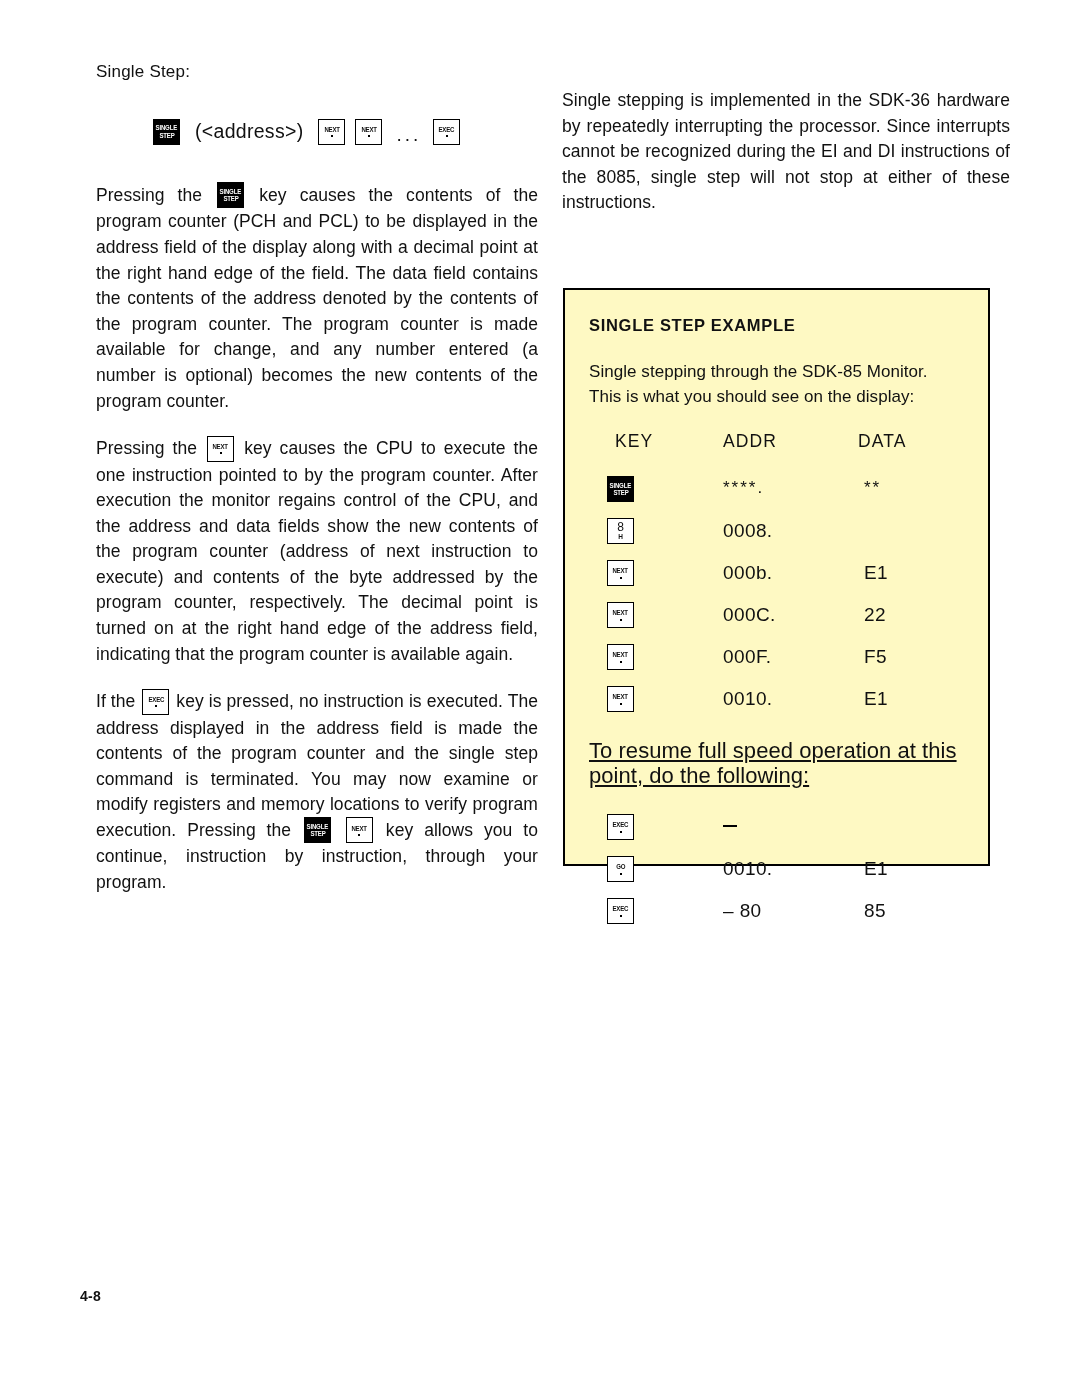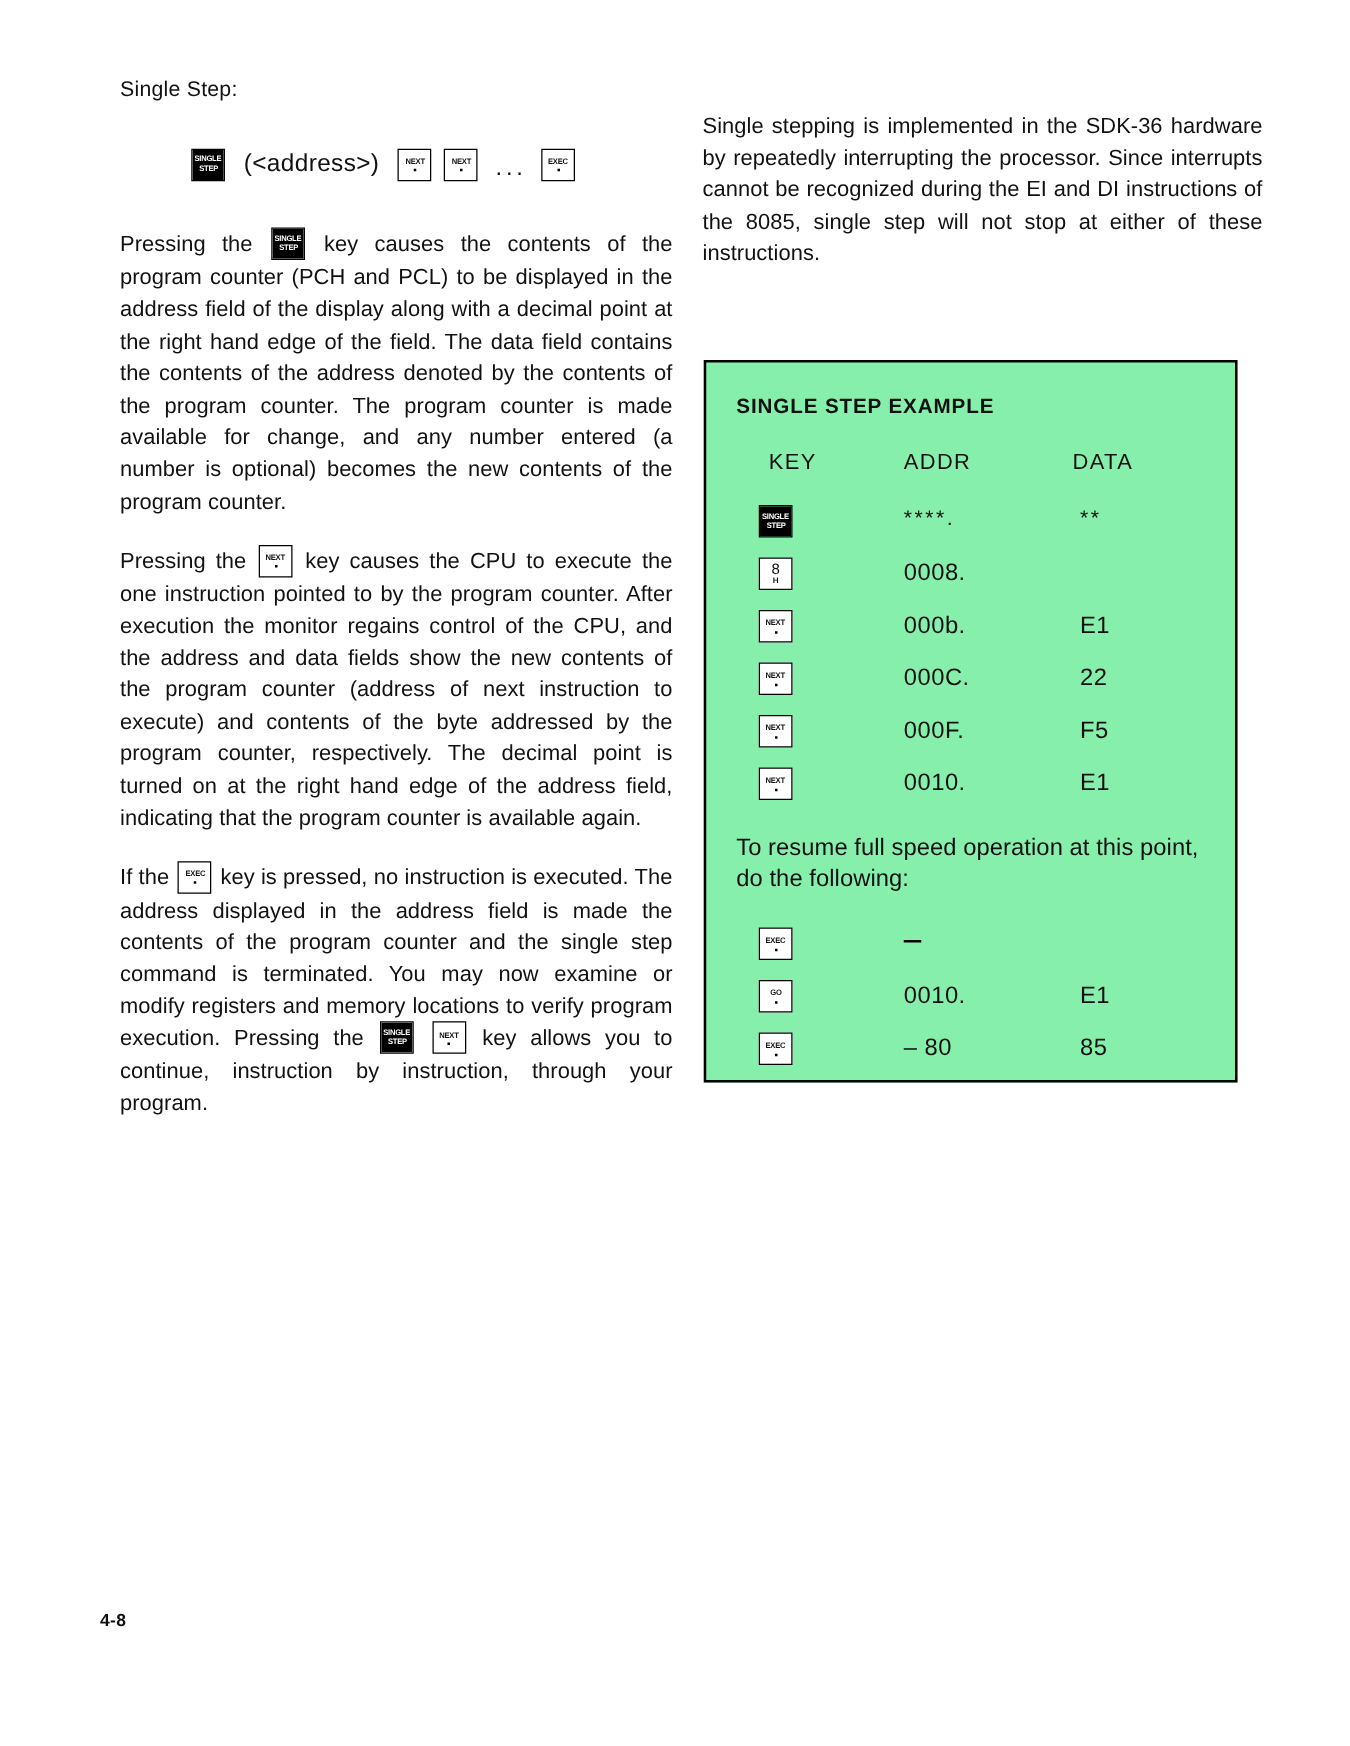--- a/index.html
+++ b/index.html
@@ -155,21 +155,21 @@
 
   
   .example-box {
     position: absolute;
     left: 563px;
     top: 288px;
     width: 427px;
     height: 578px;
     box-sizing: border-box;
     border: 2.8px solid #000;
-    background: #86efac;
+    background: #fef9c3;
   }
   .example-inner {
     padding: 26px 24px 0 24px;
   }
   .example-title {
     font-size: 16.5px;
     font-weight: bold;
     letter-spacing: 0.7px;
     margin: 0 0 24px 0;
   }
@@ -212,24 +212,25 @@
   .ex-table td.d  { padding-left: 10px; letter-spacing: 0.4px; }
 
   .stars {
     font-size: 17px;
     letter-spacing: 2px;
     position: relative;
     top: -2px;
   }
 
   .resume-text {
-    font-size: 19px;
+    font-size: 22px;
     line-height: 25px;
     margin: 18px 0 18px 0;
     letter-spacing: 0.05px;
+    text-decoration: underline;
   }
 
   .dash {
     display: inline-block;
     width: 14px;
     height: 2px;
     background: #000;
     vertical-align: middle;
     position: relative;
     top: -2px;
@@ -306,20 +307,21 @@
 
   <div class="col-right">
     <p class="body">Single stepping is implemented in the SDK-36 hardware by repeatedly interrupting the processor. Since interrupts cannot be recognized during the EI and DI instructions of the 8085, single step will not stop at either of these instructions.</p>
   </div>
 
   <div class="example-box">
     <div class="example-inner">
 
       <div class="example-title">SINGLE STEP EXAMPLE</div>
 
+      <div class="example-intro">Single stepping through the SDK-85 Monitor. This is what you should see on the display:</div>
 
       <table class="ex-table">
         <colgroup>
           <col class="c-key">
             <col class="c-addr">
             <col class="c-data">
         </colgroup>
         <thead>
           <tr>
             <th class="h-key">KEY</th>

